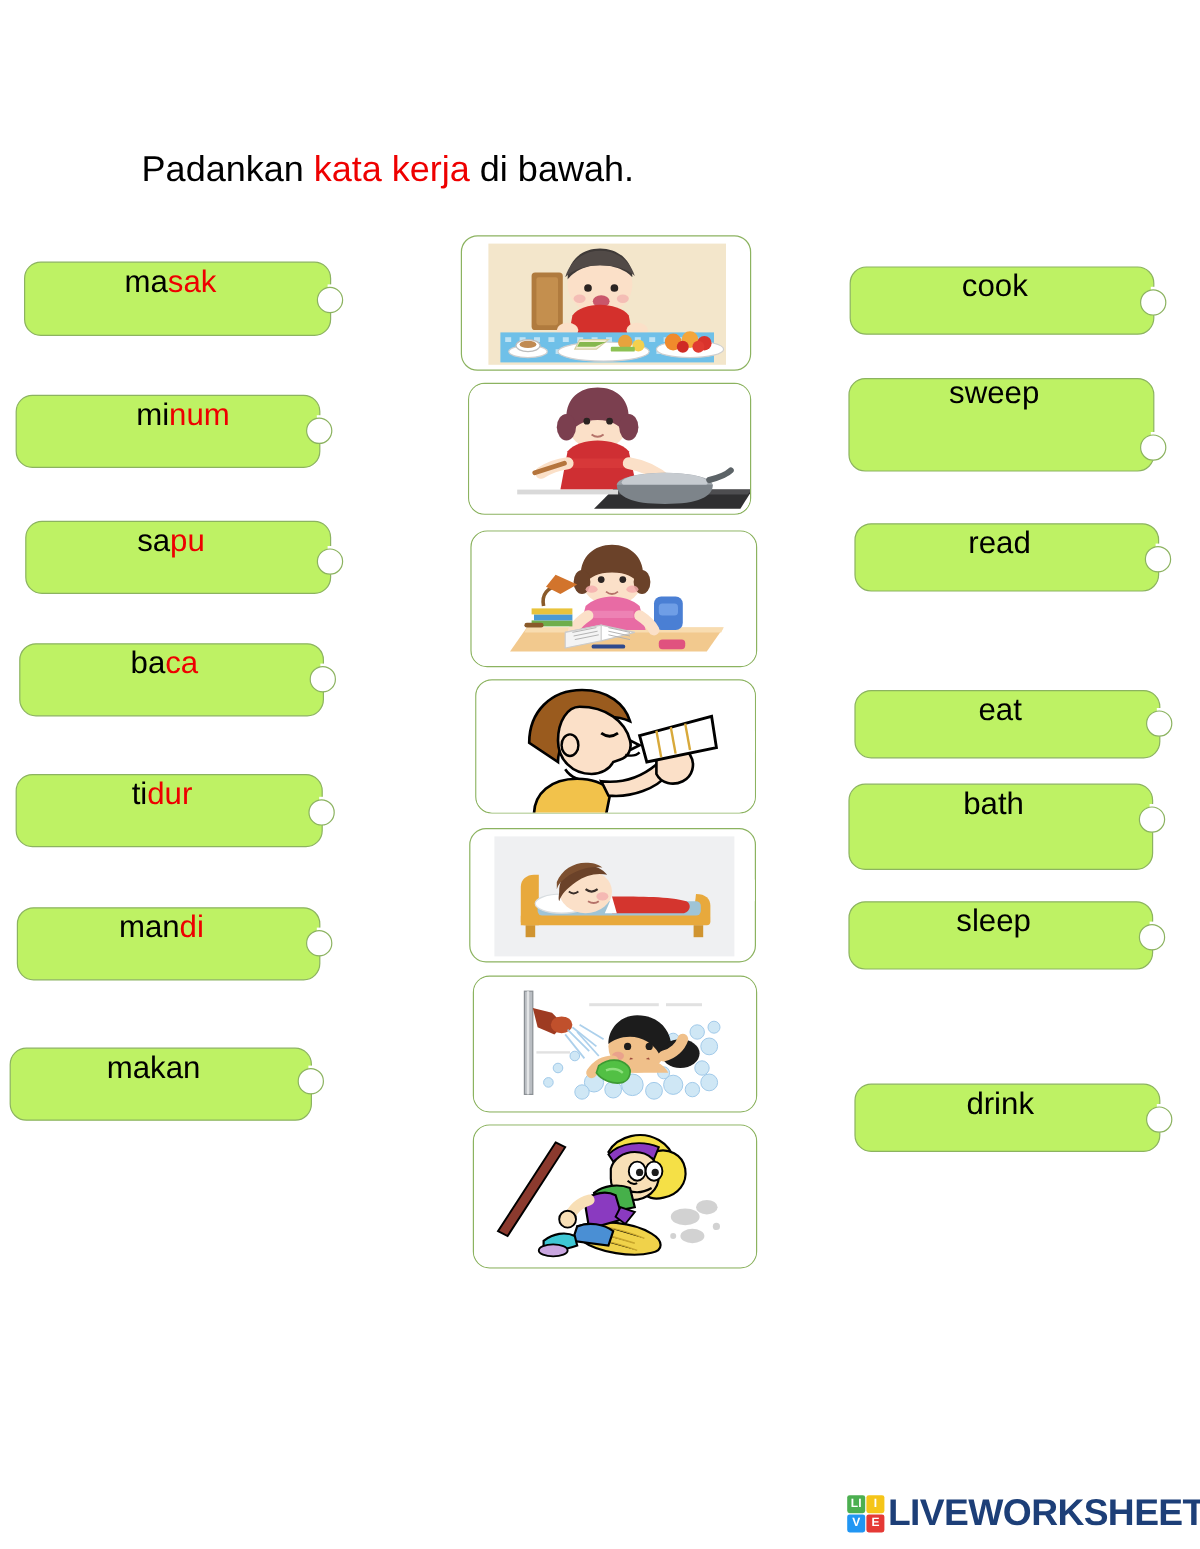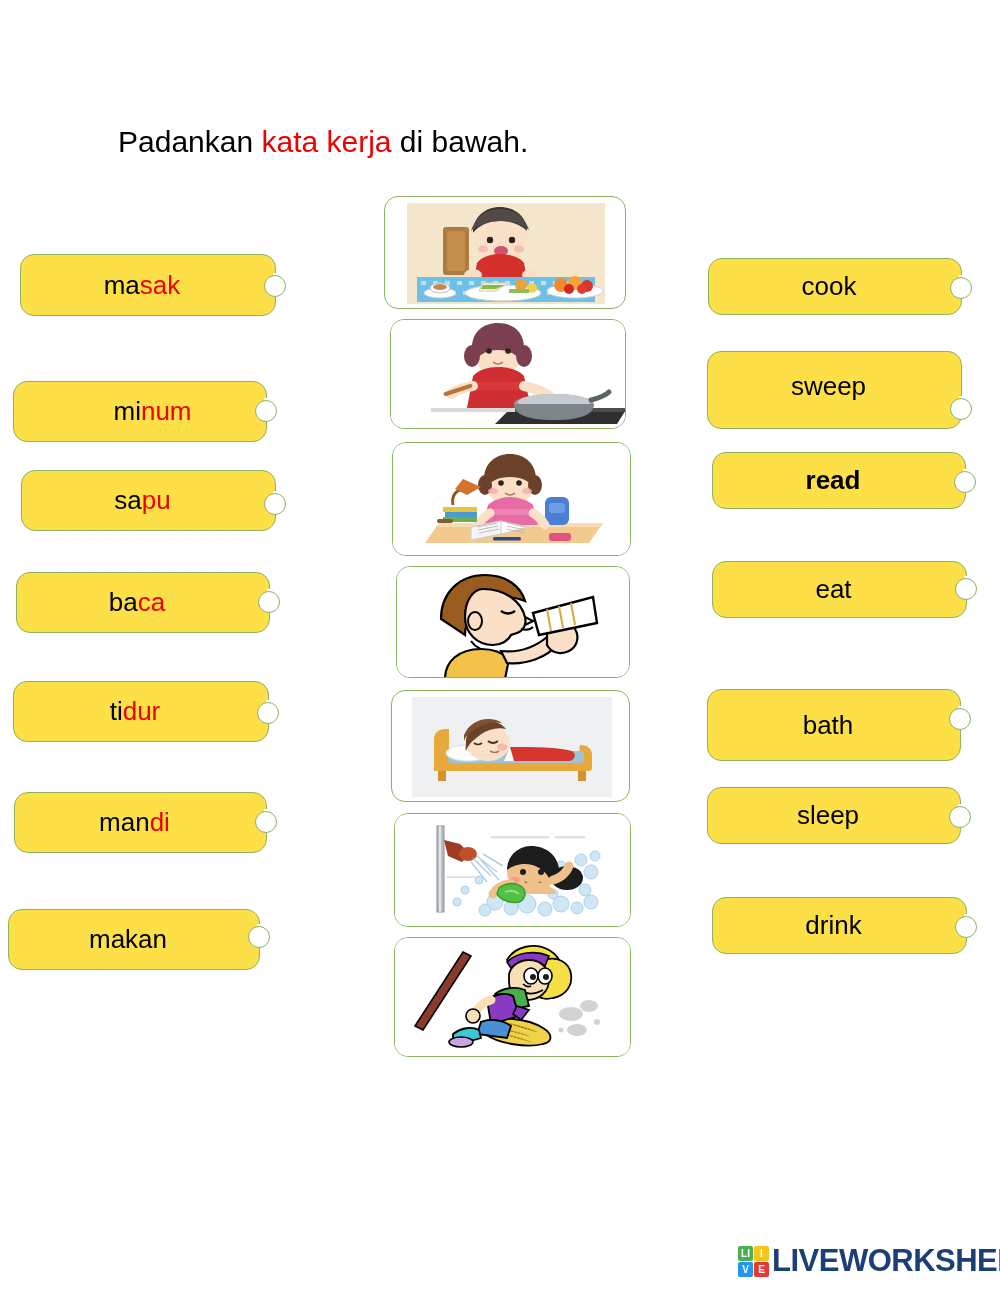--- a/index.html
+++ b/index.html
@@ -28,27 +28,26 @@
   #worksheet-title span {
     text-underline-offset: 5px;
     text-decoration-thickness: 2px;
   }
   .t-red { color: #ee0000; }
 
   
   .opt-box {
     position: absolute;
     box-sizing: border-box;
-    background: #fde047;
+    background: #bef264;
     border: 1.6px solid #8cb360;
     border-radius: 14px;
     display: flex;
-    align-items: center;
+    align-items: flex-start;
     justify-content: center;
-    margin-top: 36px;
   }
   .opt-label {
     font-size: 26px;
     color: #000000;
     white-space: nowrap;
     position: relative;
     left: -6px;
   }
 
   
@@ -93,21 +92,20 @@
     top: 1243px;
     display: flex;
     align-items: center;
   }
   #lw-tiles {
     display: grid;
     grid-template-columns: 15px 15px;
     grid-template-rows: 15px 15px;
     gap: 1px;
     margin-right: 3px;
-    margin-left: 32px;
   }
   #lw-tiles div {
     display: flex;
     align-items: center;
     justify-content: center;
     color: #ffffff;
     font-size: 10px;
     font-weight: bold;
     font-family: "Liberation Sans", sans-serif;
     border-radius: 2px;
@@ -126,21 +124,21 @@
 <div id="worksheet-title">
   <span>Padankan </span><span class="t-red">kata kerja</span><span> di bawah.</span>
 </div>
 
 <div class="opt-box" style="left:20px; top:218px; width:256px; height:62px;">
   <span class="opt-label"><span>ma</span><span class="t-red">sak</span></span>
   <span class="conn-mask" style="top:18px;"></span>
   <span class="connector" style="top:20px;"></span>
 </div>
 
-<div class="opt-box" style="left:13px; top:345px; width:254px; height:61px;padding-left:37px;">
+<div class="opt-box" style="left:13px; top:329px; width:254px; height:61px;padding-left:37px;">
   <span class="opt-label"><span>mi</span><span class="t-red">num</span></span>
   <span class="conn-mask" style="top:16px;"></span>
   <span class="connector" style="top:18px;"></span>
 </div>
 
 <div class="opt-box" style="left:21px; top:434px; width:255px; height:61px;">
   <span class="opt-label"><span>sa</span><span class="t-red">pu</span></span>
   <span class="conn-mask" style="top:20px;"></span>
   <span class="connector" style="top:22px;"></span>
 </div>
@@ -527,45 +525,45 @@
   <span class="conn-mask" style="top:16px;"></span>
   <span class="connector" style="top:18px;"></span>
 </div>
 
 <div class="opt-box" style="left:707px; top:315px; width:255px; height:78px;">
   <span class="opt-label" style="position:relative; top:-4px;">sweep</span>
   <span class="conn-mask" style="top:44px;"></span>
   <span class="connector" style="top:46px;"></span>
 </div>
 
-<div class="opt-box" style="left:712px; top:416px; width:254px; height:57px;font-weight:bold;">
+<div class="opt-box" style="left:712px; top:436px; width:254px; height:57px;">
   <span class="opt-label">read</span>
   <span class="conn-mask" style="top:16px;"></span>
   <span class="connector" style="top:18px;"></span>
 </div>
 
-<div class="opt-box" style="left:712px; top:525px; width:255px; height:57px;">
+<div class="opt-box" style="left:712px; top:575px; width:255px; height:57px;">
   <span class="opt-label">eat</span>
   <span class="conn-mask" style="top:14px;"></span>
   <span class="connector" style="top:16px;"></span>
 </div>
 
 <div class="opt-box" style="left:707px; top:653px; width:254px; height:72px;">
   <span class="opt-label">bath</span>
   <span class="conn-mask" style="top:16px;"></span>
   <span class="connector" style="top:18px;"></span>
 </div>
 
 <div class="opt-box" style="left:707px; top:751px; width:254px; height:57px;">
   <span class="opt-label">sleep</span>
   <span class="conn-mask" style="top:16px;"></span>
   <span class="connector" style="top:18px;"></span>
 </div>
 
-<div class="opt-box" style="left:712px; top:861px; width:255px; height:57px;">
+<div class="opt-box" style="left:712px; top:903px; width:255px; height:57px;">
   <span class="opt-label">drink</span>
   <span class="conn-mask" style="top:16px;"></span>
   <span class="connector" style="top:18px;"></span>
 </div>
 
 <div id="lw-logo">
   <div id="lw-tiles">
     <div style="background:#4caf50;">LI</div>
     <div style="background:#f5c518;">I</div>
     <div style="background:#2196f3;">V</div>

